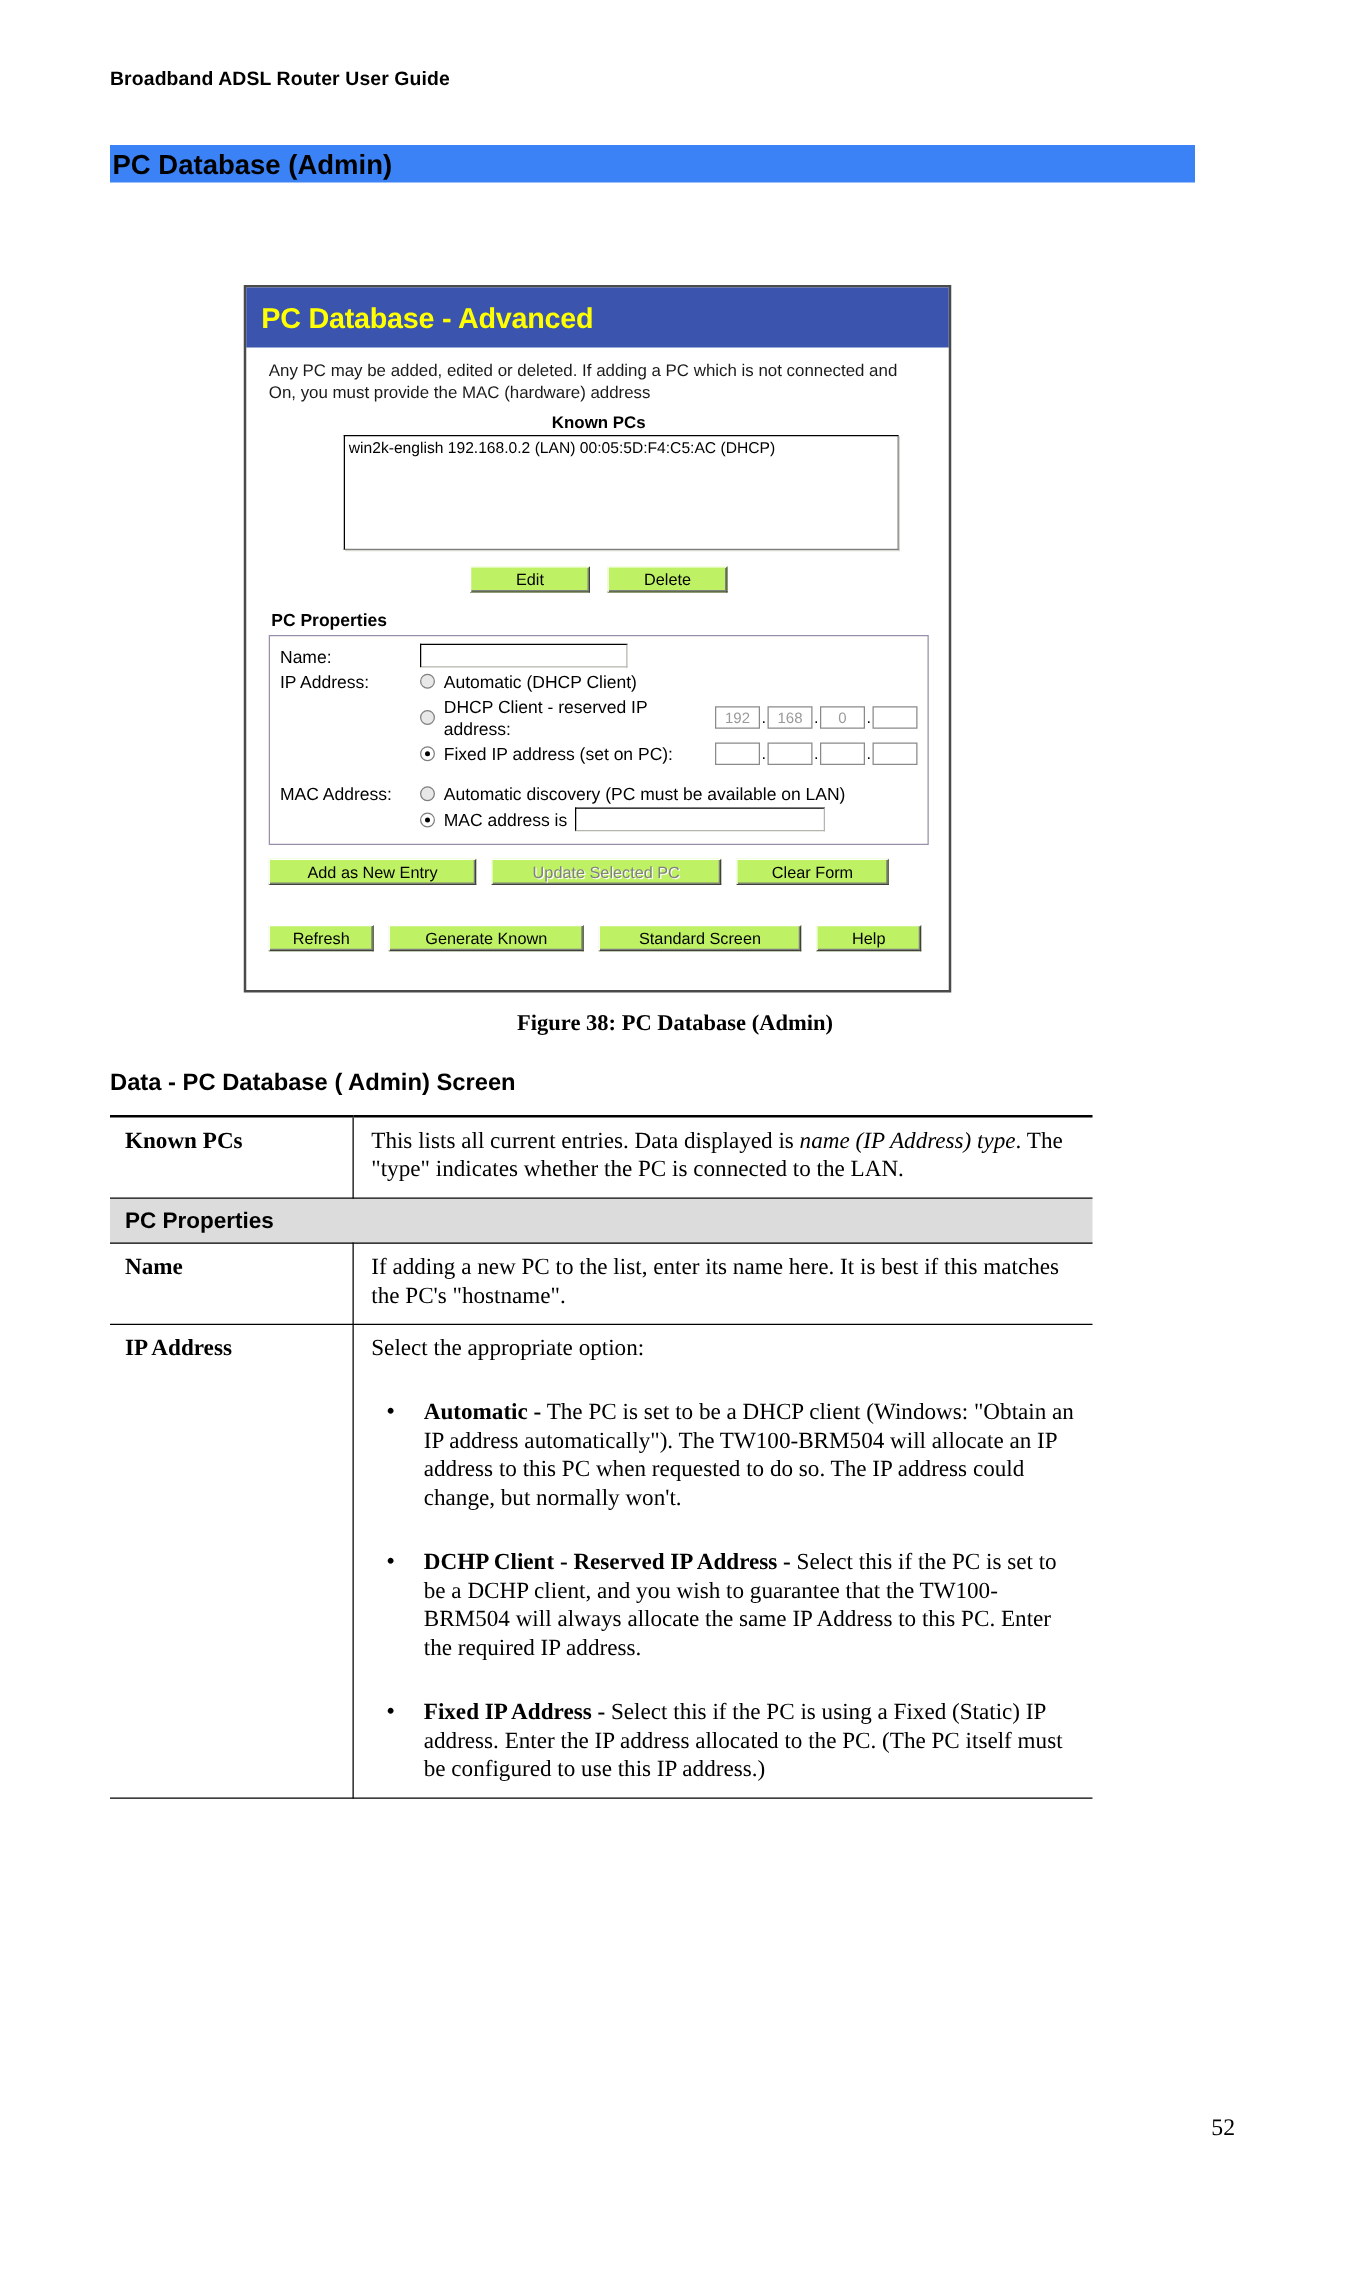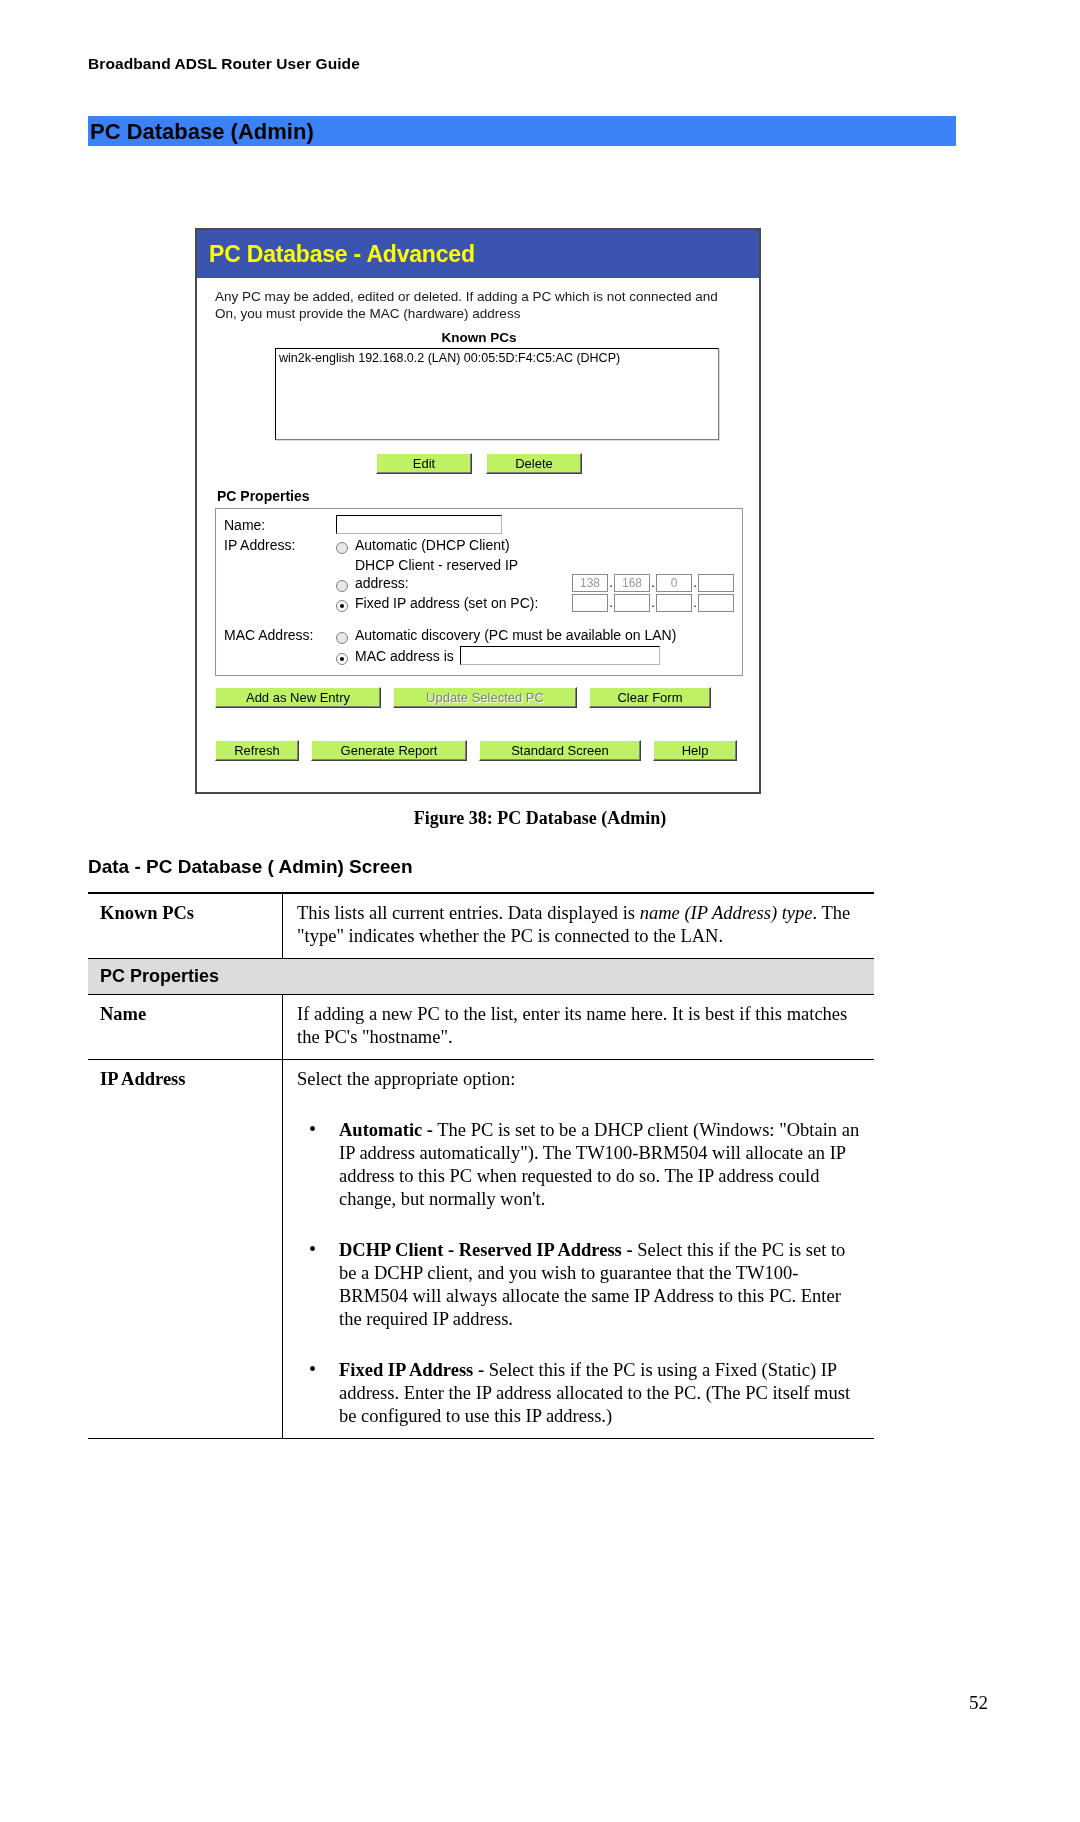--- a/index.html
+++ b/index.html
@@ -151,21 +151,21 @@
     font-weight: bold;
     margin: 14px 0 4px 2px;
   }
   .props-box {
     border: 1px solid #9a8fa8;
     padding: 6px 8px 8px 8px;
     box-sizing: border-box;
   }
   .prop-line {
     display: flex;
-    align-items: flex-end;
+    align-items: center;
     font-size: 14px;
     line-height: 18px;
     margin-bottom: 2px;
   }
   .prop-label { width: 112px; flex: 0 0 112px; }
   .text-input {
     border: 1px solid #000;
     border-right-color: #b5b5ad;
     border-bottom-color: #b5b5ad;
     background: #fff;
@@ -336,21 +336,21 @@
           <span class="prop-label">IP Address:</span>
           <span class="radio"></span>
           <span>Automatic (DHCP Client)</span>
         </div>
 
         <div class="prop-line">
           <span class="prop-label"></span>
           <span class="radio"></span>
           <span>DHCP Client - reserved IP address:</span>
           <span class="ip-group">
-            <span class="octet">138</span>
+            <span class="octet">192</span>
               <span class="dot">.</span>
             <span class="octet">168</span>
               <span class="dot">.</span>
             <span class="octet">0</span>
               <span class="dot">.</span>
             <span class="octet"></span>
           </span>
         </div>
 
         <div class="prop-line">
@@ -384,21 +384,21 @@
       </div>
 
       <div class="bottom-btns">
         <div class="win-btn" style="width:166px">Add as New Entry</div>
         <div class="win-btn disabled" style="width:184px">Update Selected PC</div>
         <div class="win-btn" style="width:122px">Clear Form</div>
       </div>
 
       <div class="bottom-btns2">
         <div class="win-btn" style="width:84px">Refresh</div>
-        <div class="win-btn" style="width:156px">Generate Report</div>
+        <div class="win-btn" style="width:156px">Generate Known</div>
         <div class="win-btn" style="width:162px">Standard Screen</div>
         <div class="win-btn" style="width:84px">Help</div>
       </div>
 
     </div>
   </div>
 
   <div class="fig-caption">Figure 38: PC Database (Admin)</div>
 
   <div class="data-heading">Data - PC Database ( Admin) Screen</div>

